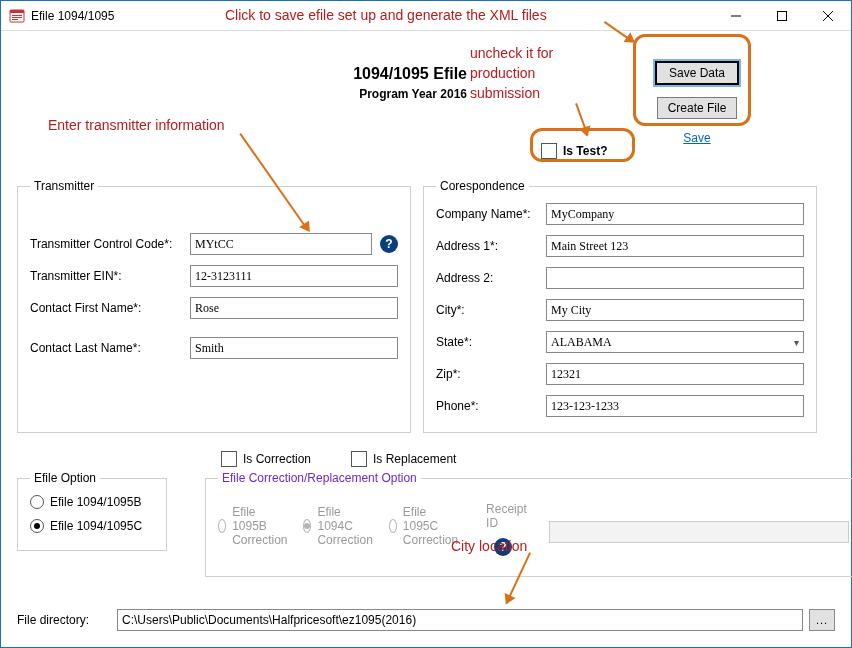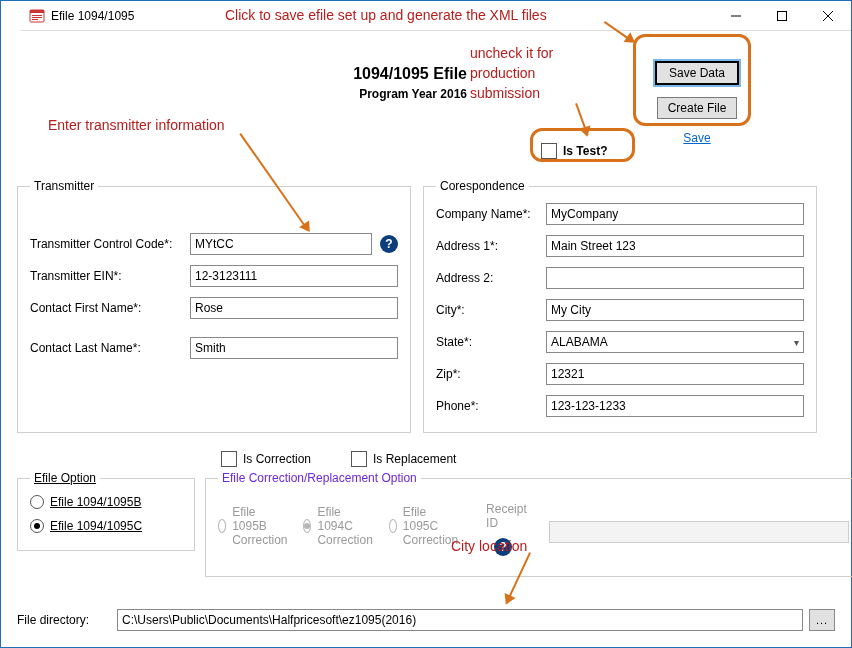--- a/index.html
+++ b/index.html
@@ -16,21 +16,20 @@
     border: 1px solid #1e6fb8;
     position: relative;
     background: #fff;
   }
   .titlebar {
     height: 30px;
     display: flex;
     align-items: center;
     padding: 0 0 0 8px;
     border-bottom: 1px solid #ddd;
-    margin-left: 20px;
   }
   .titlebar .app-icon {
     width: 16px; height: 16px;
     margin-right: 6px;
   }
   .titlebar .title { flex: 0 0 auto; }
   .titlebar .spacer { flex: 1; }
   .winbtn {
     width: 46px; height: 30px;
     display: flex; align-items: center; justify-content: center;
@@ -124,21 +123,21 @@
 
   .row { display:flex; align-items:center; margin-bottom:10px; }
   .row label { width: 160px; }
   .corr .row label { width: 110px; }
   .row input[type="text"], .row .select {
     flex: 1;
     height: 22px;
     border:1px solid #888;
     padding: 2px 4px;
     font-size:12px;
-    font-family: Liberation Sans, sans-serif;
+    font-family: Liberation Serif, serif;
     background:#fff;
   }
   .select {
     display:flex; align-items:center; justify-content:space-between;
     padding-right: 4px;
   }
   .select .chev {
     font-size: 10px;
     color:#555;
   }
@@ -281,21 +280,21 @@
       <div class="checkbox-row">
         <div class="checkbox-box"></div>
         <span>Is Correction</span>
       </div>
       <div class="checkbox-row">
         <div class="checkbox-box"></div>
         <span>Is Replacement</span>
       </div>
     </div>
 
-    <fieldset style="position:absolute; top:440px; left:16px; width:178px; height:80px;text-decoration:underline;">
+    <fieldset style="position:absolute; top:440px; left:16px; width:150px; height:80px;">
       <legend>Efile Option</legend>
       <div class="checkbox-row" style="margin-bottom:10px;">
         <div class="radio-outer"></div>
         <span>Efile 1094/1095B</span>
       </div>
       <div class="checkbox-row">
         <div class="radio-outer">
             <div class="radio-inner"></div>
           </div>
         <span>Efile 1094/1095C</span>

